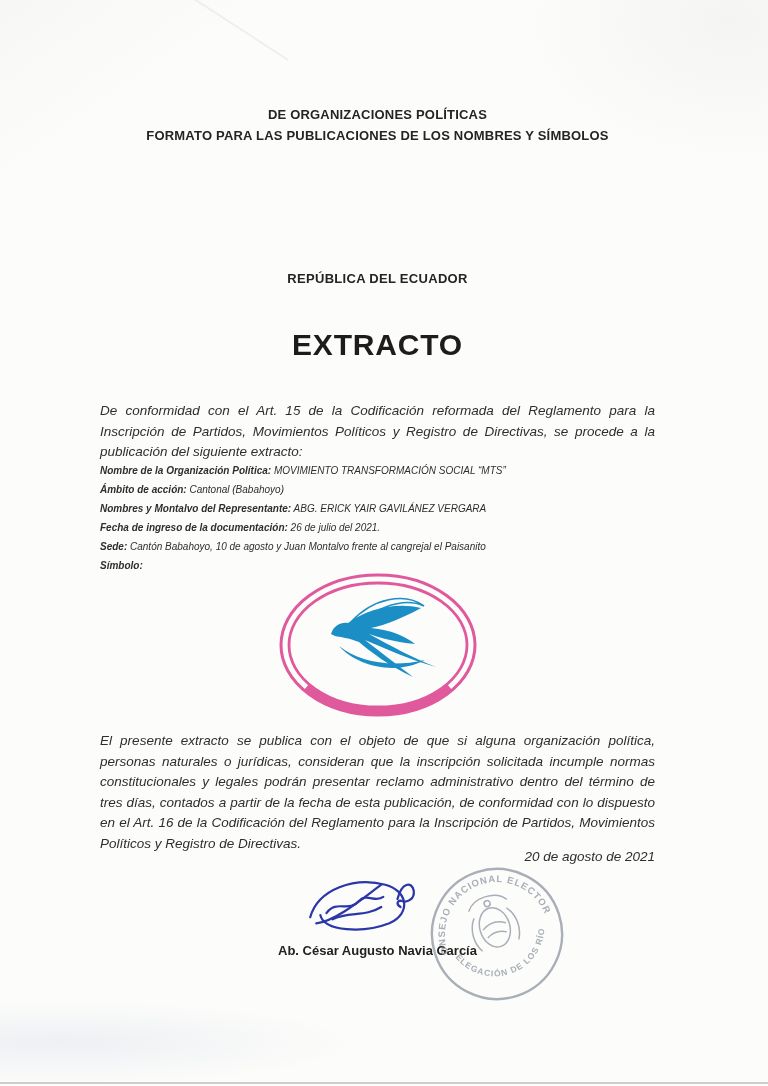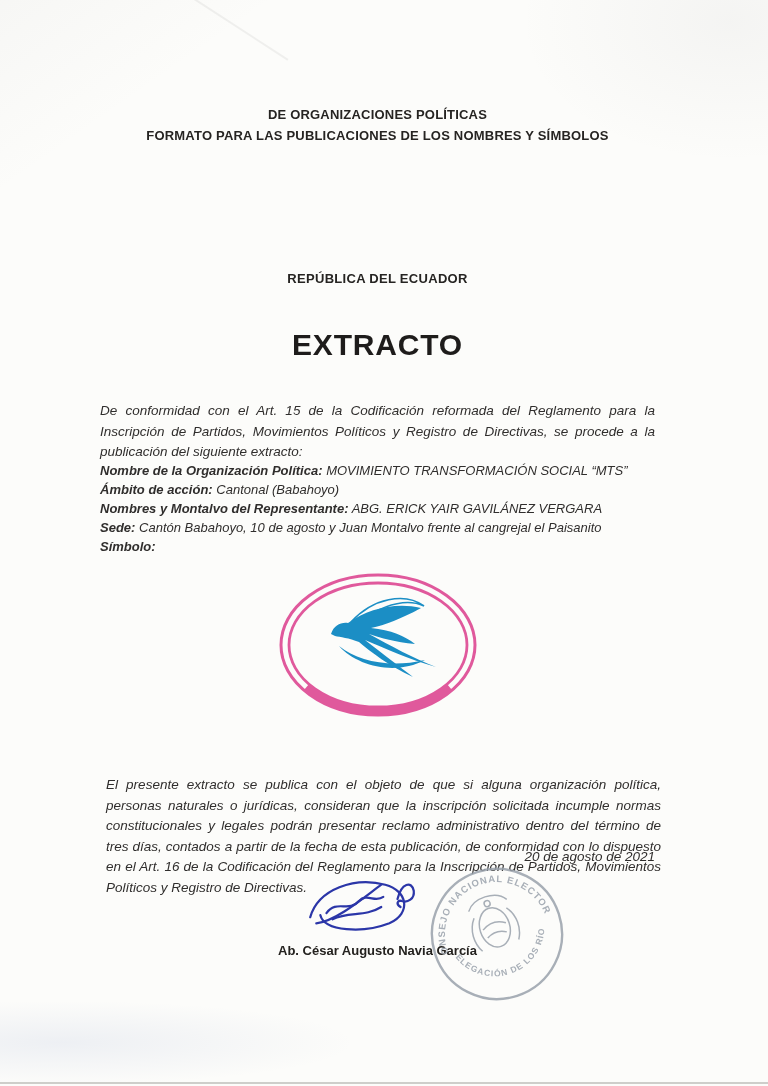--- a/index.html
+++ b/index.html
@@ -17,22 +17,22 @@
     overflow:hidden;
   }
   .content{position:absolute;left:100px;width:555px;}
   .center{text-align:center;}
   .hdr{top:104px;font-size:13px;font-weight:bold;line-height:21px;letter-spacing:.2px;color:#262422;}
   .logo-wrap{position:absolute;left:318px;top:172px;width:128px;height:94px;}
   .republica{top:271px;font-size:13px;font-weight:bold;letter-spacing:.3px;color:#262422;}
   .extracto{top:328px;font-size:30px;font-weight:bold;letter-spacing:.8px;color:#1e1c1b;}
   .para{font-size:13.5px;font-style:italic;line-height:20.5px;text-align:justify;color:#302e2d;}
   .intro{top:391px;margin-top:10px;}
-  .closing{top:775px;margin-left:6px;}
-  .fields{top:461px;font-size:13px;font-style:italic;line-height:19px;color:#302e2d;}
+  .closing{top:731px;}
+  .fields{top:461px;font-size:10px;font-style:italic;line-height:19px;color:#302e2d;}
   .fields .lbl{font-weight:bold;}
   .symbol-wrap{position:absolute;left:273px;top:570px;width:210px;height:150px;}
   .dateline{top:849px;text-align:right;padding-right:14px;font-size:13.5px;font-style:italic;color:#302e2d;}
   .sig-svg{position:absolute;left:296px;top:872px;width:134px;height:64px;}
   .stamp-svg{position:absolute;left:427px;top:864px;width:140px;height:140px;opacity:.85;}
   .sig-name{top:931px;font-size:13px;font-weight:bold;color:#24221f;margin-top:12px;}
   .sig-title{top:952px;font-size:13px;font-weight:bold;color:#24221f;}
   .edge-line{position:absolute;left:0;right:0;bottom:2px;height:2px;background:#c6c6c1;opacity:.85;}
   .streak{position:absolute;left:150px;top:18px;width:150px;height:2px;background:rgba(125,125,128,.10);transform:rotate(33deg);}
 </style>
@@ -52,20 +52,21 @@
   <div class="content center republica">REPÚBLICA DEL ECUADOR</div>
 
   <div class="content center extracto">EXTRACTO</div>
 
   <div class="content para intro">De conformidad con el Art. 15 de la Codificación reformada del Reglamento para la Inscripción de Partidos, Movimientos Políticos y Registro de Directivas, se procede a la publicación del siguiente extracto:</div>
 
   <div class="content fields">
     <div><span class="lbl">Nombre de la Organización Política:</span> <span>MOVIMIENTO TRANSFORMACIÓN SOCIAL “MTS”</span></div>
     <div><span class="lbl">Ámbito de acción:</span> <span>Cantonal (Babahoyo)</span></div>
     <div><span class="lbl">Nombres y Montalvo del Representante:</span> <span>ABG. ERICK YAIR GAVILÁNEZ VERGARA</span></div>
+    <div><span class="lbl">Fecha de ingreso de la documentación:</span> <span>26 de julio del 2021.</span></div>
     <div><span class="lbl">Sede:</span> <span>Cantón Babahoyo, 10 de agosto y Juan Montalvo frente al cangrejal el Paisanito</span></div>
     <div><span class="lbl">Símbolo:</span> <span></span></div>
   </div>
 
   <div class="symbol-wrap">
     <svg width="210" height="150" viewBox="0 0 210 150">
       <ellipse cx="105" cy="75" rx="97" ry="70" fill="none" stroke="#e0599c" stroke-width="3"></ellipse>
       <ellipse cx="105" cy="75" rx="89" ry="62" fill="none" stroke="#e0599c" stroke-width="2.8"></ellipse>
       <ellipse cx="105" cy="75" rx="93" ry="66" fill="none" stroke="#e0599c" stroke-width="8" pathLength="360" stroke-dasharray="0 35 110 215"></ellipse>
       <path d="M 78,52 C 100,28 132,22 151,36 C 134,28 112,34 86,51" fill="none" stroke="#1b8ec5" stroke-width="1.6"></path>

